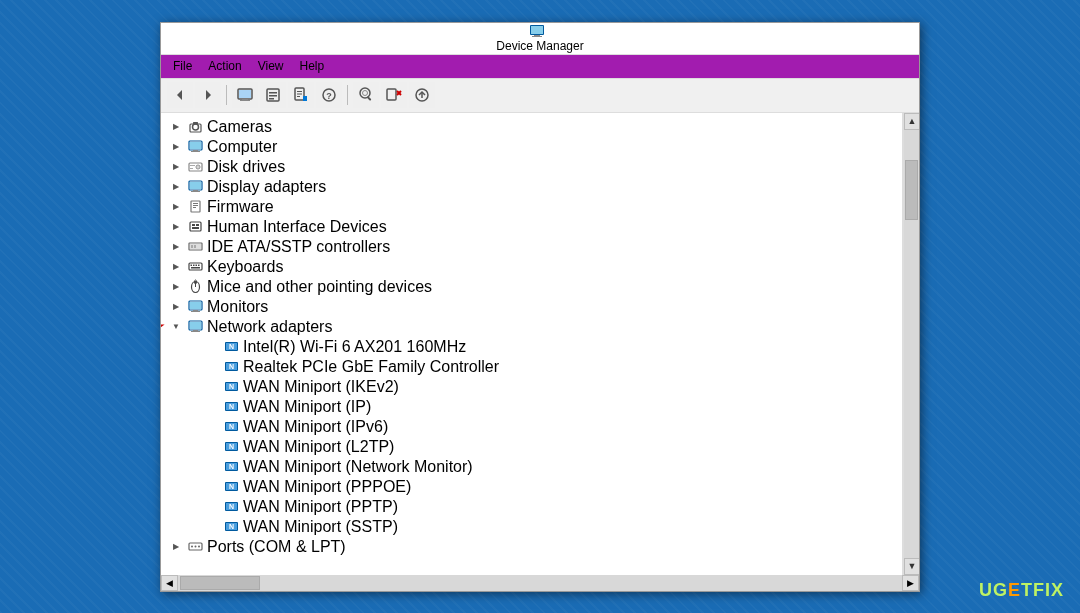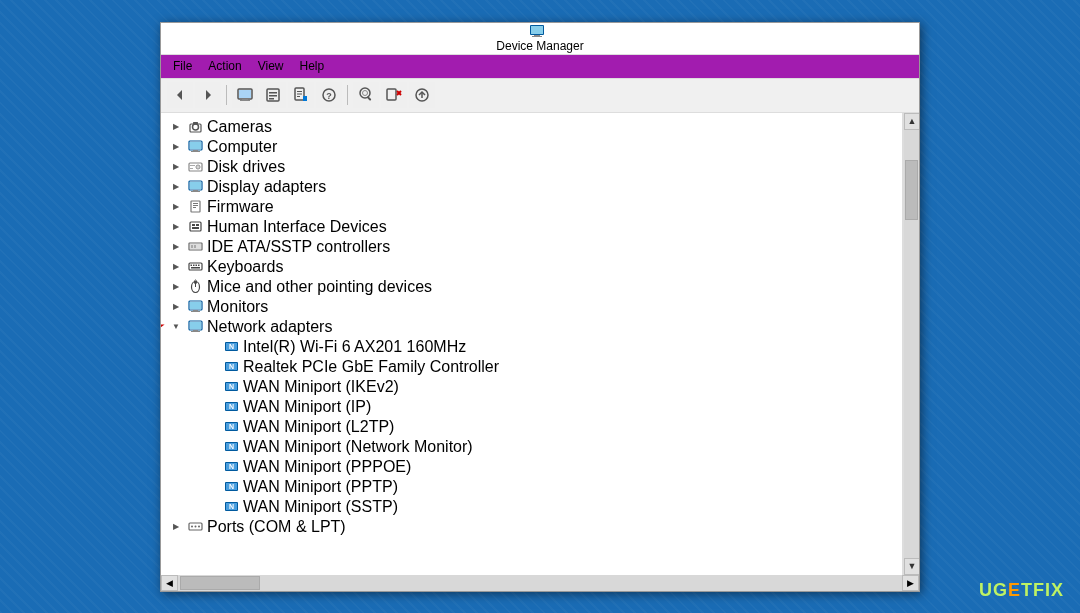--- a/index.html
+++ b/index.html
@@ -524,20 +524,31 @@
         <span class="tree-icon">
           <svg width="15" height="15" viewBox="0 0 15 15">
               <rect x="1" y="3" width="13" height="9" rx="1" fill="#005a9e"></rect>
               <rect x="2" y="4" width="11" height="7" fill="#4a9ede"></rect>
               <text x="7.5" y="10" text-anchor="middle" font-size="7" fill="white" font-weight="bold">N</text>
             </svg>
         </span>
         <span class="tree-label">WAN Miniport (IP)</span>
       </div>
 
+      <div class="tree-item indent2">
+        <span class="tree-chevron" style="visibility:hidden;">▶</span>
+        <span class="tree-icon">
+          <svg width="15" height="15" viewBox="0 0 15 15">
+              <rect x="1" y="3" width="13" height="9" rx="1" fill="#005a9e"></rect>
+              <rect x="2" y="4" width="11" height="7" fill="#4a9ede"></rect>
+              <text x="7.5" y="10" text-anchor="middle" font-size="7" fill="white" font-weight="bold">N</text>
+            </svg>
+        </span>
+        <span class="tree-label">WAN Miniport (IPv6)</span>
+      </div>
 
       <div class="tree-item indent2">
         <span class="tree-chevron" style="visibility:hidden;">▶</span>
         <span class="tree-icon">
           <svg width="15" height="15" viewBox="0 0 15 15">
               <rect x="1" y="3" width="13" height="9" rx="1" fill="#005a9e"></rect>
               <rect x="2" y="4" width="11" height="7" fill="#4a9ede"></rect>
               <text x="7.5" y="10" text-anchor="middle" font-size="7" fill="white" font-weight="bold">N</text>
             </svg>
         </span>

